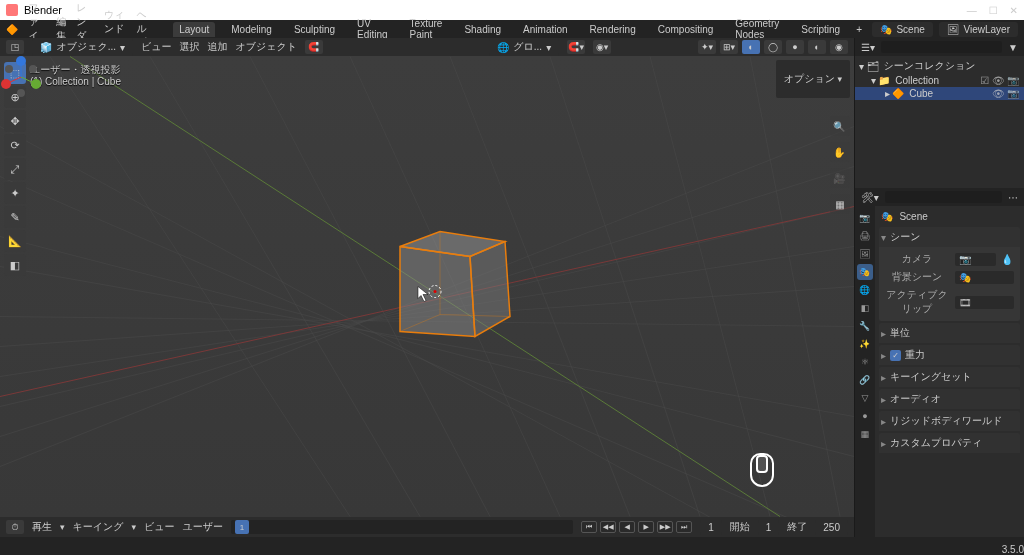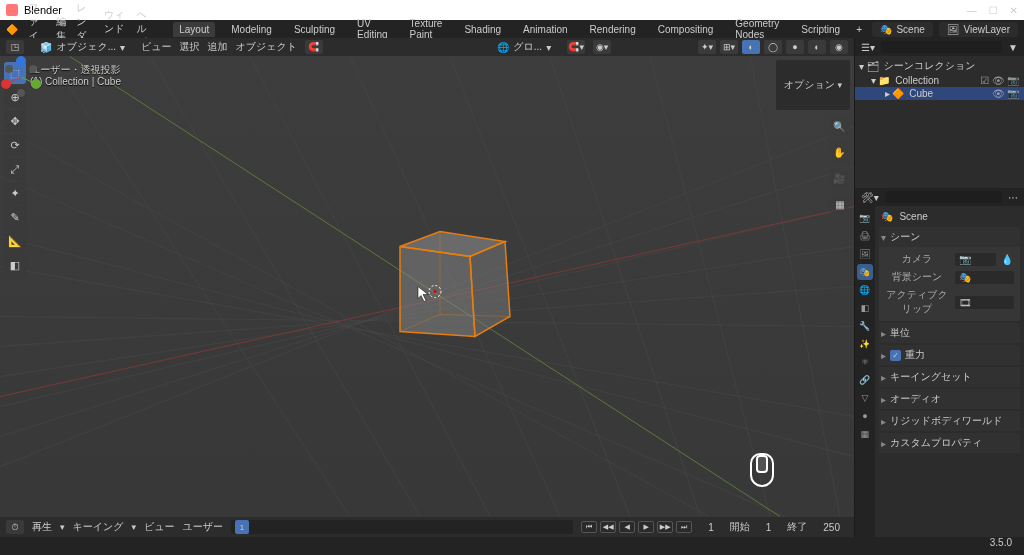--- a/index.html
+++ b/index.html
@@ -20,21 +20,21 @@
   .icnbtn { width:18px; height:14px; background:#3a3a3a; border-radius:2px; display:flex; align-items:center; justify-content:center; font-size:9px;}
   .viewport { flex:1; position:relative; background: linear-gradient(#3d3d3d,#383838); overflow:hidden; }
   .viewport svg { position:absolute; inset:0; width:100%; height:100%; }
   .vp-info { position:absolute; top:8px; left:30px; font-size:9px; line-height:12px; text-shadow:0 1px 1px #000;}
   .toolbar-left { position:absolute; left:4px; top:6px; width:22px; display:flex; flex-direction:column; gap:2px;}
   .toolbar-left .t { width:22px; height:22px; background:#3a3a3a; border-radius:3px; display:flex; align-items:center; justify-content:center; font-size:11px; }
   .toolbar-left .t.active { background:#4772b3; }
   .gizmo { position:absolute; top:10px; right:18px; }
   .vp-side { position:absolute; right:4px; top:60px; display:flex; flex-direction:column; gap:6px;}
   .vp-side .s { width:20px; height:20px; background:#3a3a3a88; border-radius:3px; display:flex; align-items:center; justify-content:center; font-size:10px;}
-  .options-btn { position:absolute; top:4px; right:4px; background:#2c2c2c; padding:18px 8px; border-radius:2px; font-size:9px;}
+  .options-btn { position:absolute; top:4px; right:4px; background:#2c2c2c; padding:12px 8px; border-radius:2px; font-size:9px;}
   .keycap { position:absolute; right:80px; bottom:30px; display:flex; align-items:center; gap:8px; }
   .keycap .key { border:2px solid #fff; border-radius:10px; padding:6px 16px; font-size:24px; font-weight:500; letter-spacing:1px; background:rgba(0,0,0,0.2);}
   .keycap .mouse { width:24px; height:34px; border:2px solid #fff; border-radius:12px 12px 14px 14px; position:relative;}
   .keycap .mouse::before { content:""; position:absolute; top:0; left:50%; width:8px; height:14px; border:2px solid #fff; border-radius:4px; transform:translateX(-50%); background:#fff2;}
   .timeline { height:20px; background:#2c2c2c; display:flex; align-items:center; padding:0 6px; gap:8px; font-size:9px;}
   .timeline .track { flex:1; height:14px; background:#232323; position:relative; border-radius:2px;}
   .timeline .head { position:absolute; left:4px; top:0; bottom:0; width:14px; background:#4772b3; border-radius:2px; display:flex; align-items:center; justify-content:center; font-size:8px;}
   .right-col { width:170px; background:#2c2c2c; display:flex; flex-direction:column; border-left:1px solid #1a1a1a;}
   .outliner-hdr { height:18px; background:#232323; display:flex; align-items:center; padding:0 6px; gap:6px;}
   .outliner-hdr .search { flex:1; background:#1e1e1e; height:12px; border-radius:3px;}
@@ -50,21 +50,21 @@
   .props-tabs .pt { width:16px; height:16px; border-radius:3px; font-size:9px; display:flex; align-items:center; justify-content:center; color:#999;}
   .props-tabs .pt.active { background:#3b5e8a; color:#ddd;}
   .props-body { flex:1; overflow:auto; padding:2px 4px; font-size:9px; }
   .props-body .toprow { display:flex; align-items:center; gap:6px; padding:3px 2px;}
   .panel-hdr { display:flex; align-items:center; gap:4px; padding:3px 2px; background:#313131; margin-top:2px; border-radius:2px 2px 0 0;}
   .panel-hdr.open + .panel-body { display:block; }
   .panel-body { display:none; padding:3px 6px; background:#363636; border-radius:0 0 2px 2px;}
   .panel-body .prow { display:flex; align-items:center; padding:2px 0; gap:6px;}
   .panel-body .prow .lbl { width:64px; text-align:center; color:#aaa;}
   .panel-body .prow .val { flex:1; height:13px; background:#2a2a2a; border-radius:2px; display:flex; align-items:center; padding:0 4px;}
-  .statusbar { position:absolute; bottom:0; left:0; right:0; height:18px; background:#232323; display:flex; align-items:flex-start; padding:0 12px; font-size:9px; color:#888;}
+  .statusbar { position:absolute; bottom:0; left:0; right:0; height:18px; background:#232323; display:flex; align-items:flex-end; padding:0 0; font-size:9px; color:#888;}
   .statusbar .right { margin-left:auto; display:flex; gap:10px;}
   .tri::before{content:"▸ "; color:#888;} .tri.open::before{content:"▾ ";}
   .chk { width:11px; height:11px; background:#4772b3; border-radius:2px; display:inline-flex; align-items:center; justify-content:center; font-size:8px;}
   .fbtn{display:flex;gap:3px;}
   
   .pb{width:16px;height:12px;border:1px solid #555;border-radius:2px;display:flex;align-items:center;justify-content:center;font-size:7px;background:#2a2a2a;}
 </style>
 </head>
 <body>
 

